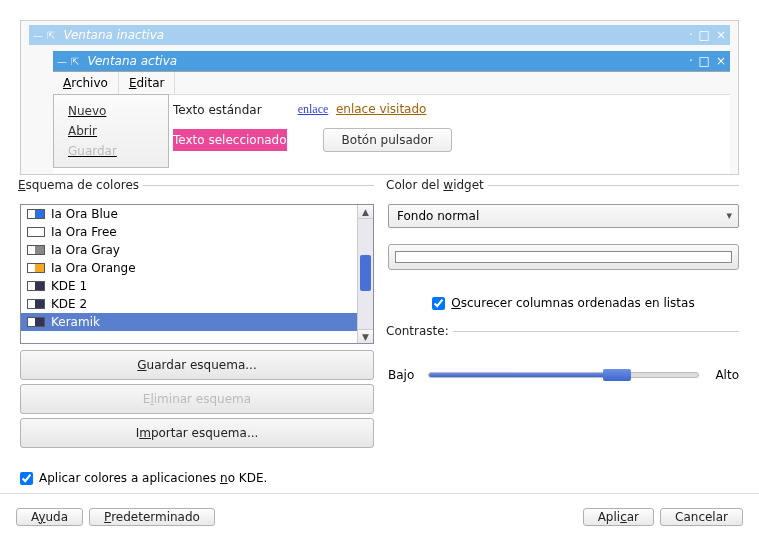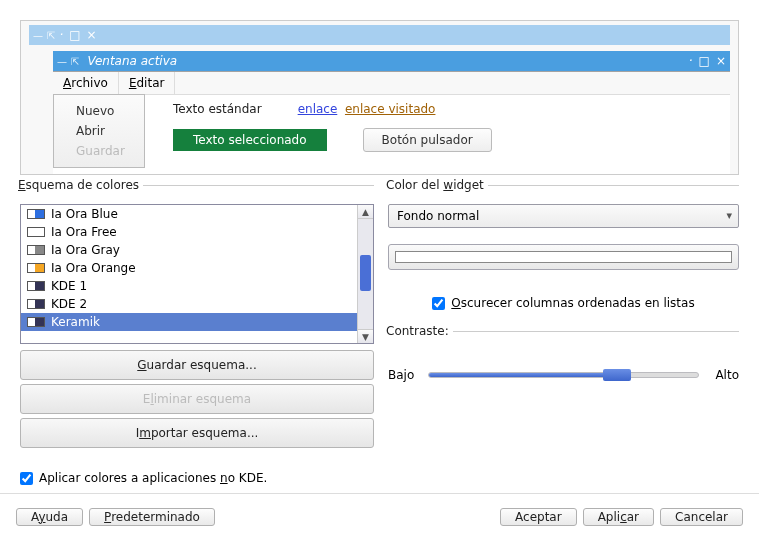--- a/index.html
+++ b/index.html
@@ -10,29 +10,29 @@
 .titlebar { position: absolute; display: flex; align-items: center; height: 20px; gap: 4px; padding: 0 4px; }
 .titlebar.inactive { left: 8px; top: 4px; right: 8px; background: #a7cff0; color: #fff; font-style: italic; }
 .titlebar.active { left: 32px; top: 30px; right: 8px; background: #4a9ee0; color: #fff; font-style: italic; }
 .tb-icon { font-size: 10px; color: rgba(255,255,255,0.85); }
 .tb-title { flex: 1; padding-left: 4px; }
 .tb-right { display: flex; gap: 6px; font-size: 12px; }
 .window-body { position: absolute; left: 32px; top: 50px; right: 8px; bottom: 0; background: #fff; border-top: 1px solid #a3a3a3; }
 .menubar { display: flex; border-bottom: 1px solid #ddd; background: #f8f8f8; }
 .menubar .mitem { padding: 4px 10px; border-right: 1px solid #ddd; cursor: default; }
 .menubar .mitem .ul { text-decoration: underline; }
-.menu-dropdown { position: absolute; left: 0px; top: 22px; width: 92px; background: linear-gradient(#fbfbfb,#eee); border: 1px solid #bbb; padding: 6px 8px; }
+.menu-dropdown { position: absolute; left: 0px; top: 22px; width: 116px; background: linear-gradient(#fbfbfb,#eee); border: 1px solid #bbb; padding: 6px 0; text-decoration: underline; }
 .menu-dropdown div { padding: 3px 14px; color: #333; }
 .menu-dropdown div.disabled { color: #bbb; }
 .sample-row { position: absolute; display: flex; align-items: center; gap: 36px; }
 .sample-row.r1 { left: 120px; top: 30px; }
 .sample-row.r2 { left: 120px; top: 56px; }
 .text-std { color: #222; }
-.text-sel { background: #15803d; color: #fff; padding: 4px 20px; }
-.link-normal { color: #3344dd; text-decoration: underline; }
+.text-sel { background: #ec4899; color: #fff; padding: 4px 0; }
+.link-normal { color: #3344dd; text-decoration: underline; font-family: Liberation Serif, serif; }
 .link-visited { color: #a16207; text-decoration: underline; }
 .btn-sample { background: linear-gradient(#fdfdfd,#eee); border: 1px solid #bbb; border-radius: 3px; padding: 4px 18px; color: #333; }
 
 
 .panel-left { position: absolute; left: 20px; top: 178px; width: 354px; }
 .panel-right { position: absolute; left: 388px; top: 178px; right: 20px; }
 
 fieldset { border: 1px solid #ccc; border-width: 1px 0 0 0; padding: 12px 0 8px 0; position: relative; }
 legend { color: #222; margin-left: -2px; padding-right: 4px; }
 legend .ul { text-decoration: underline; }
@@ -81,20 +81,21 @@
 .btn { background: linear-gradient(#fdfdfd,#e9e9e9); border: 1px solid #b0b0b0; border-radius: 3px; padding: 1px 14px; margin-left: 6px; color: #222; }
 .btn .ul { text-decoration: underline; }
 </style>
 </head>
 <body>
 
 <div class="preview">
   <div class="titlebar inactive">
     <span class="tb-icon">—</span>
     <span class="tb-icon">⇱</span>
+    <span class="tb-title">Ventana inactiva</span>
     <span class="tb-right">
       <span>·</span>
       <span>□</span>
       <span>×</span>
     </span>
   </div>
   <div class="titlebar active">
     <span class="tb-icon">—</span>
     <span class="tb-icon">⇱</span>
     <span class="tb-title">Ventana activa</span>
@@ -205,16 +206,15 @@
 
 <div class="bottom-check">
   <input type="checkbox" checked="" style="">
   <label>Aplicar colores a aplicaciones <span class="ul">n</span>o KDE.</label>
 </div>
 
 <div class="footer">
   <button class="btn" style="margin-left:0">A<span class="ul">y</span>uda</button>
   <button class="btn"><span class="ul">P</span>redeterminado</button>
   <div class="spacer"></div>
-  <button class="btn">Aceptar</button>
   <button class="btn">Apli<span class="ul">c</span>ar</button>
   <button class="btn">Cancelar</button>
 </div>
 
 </body></html>

